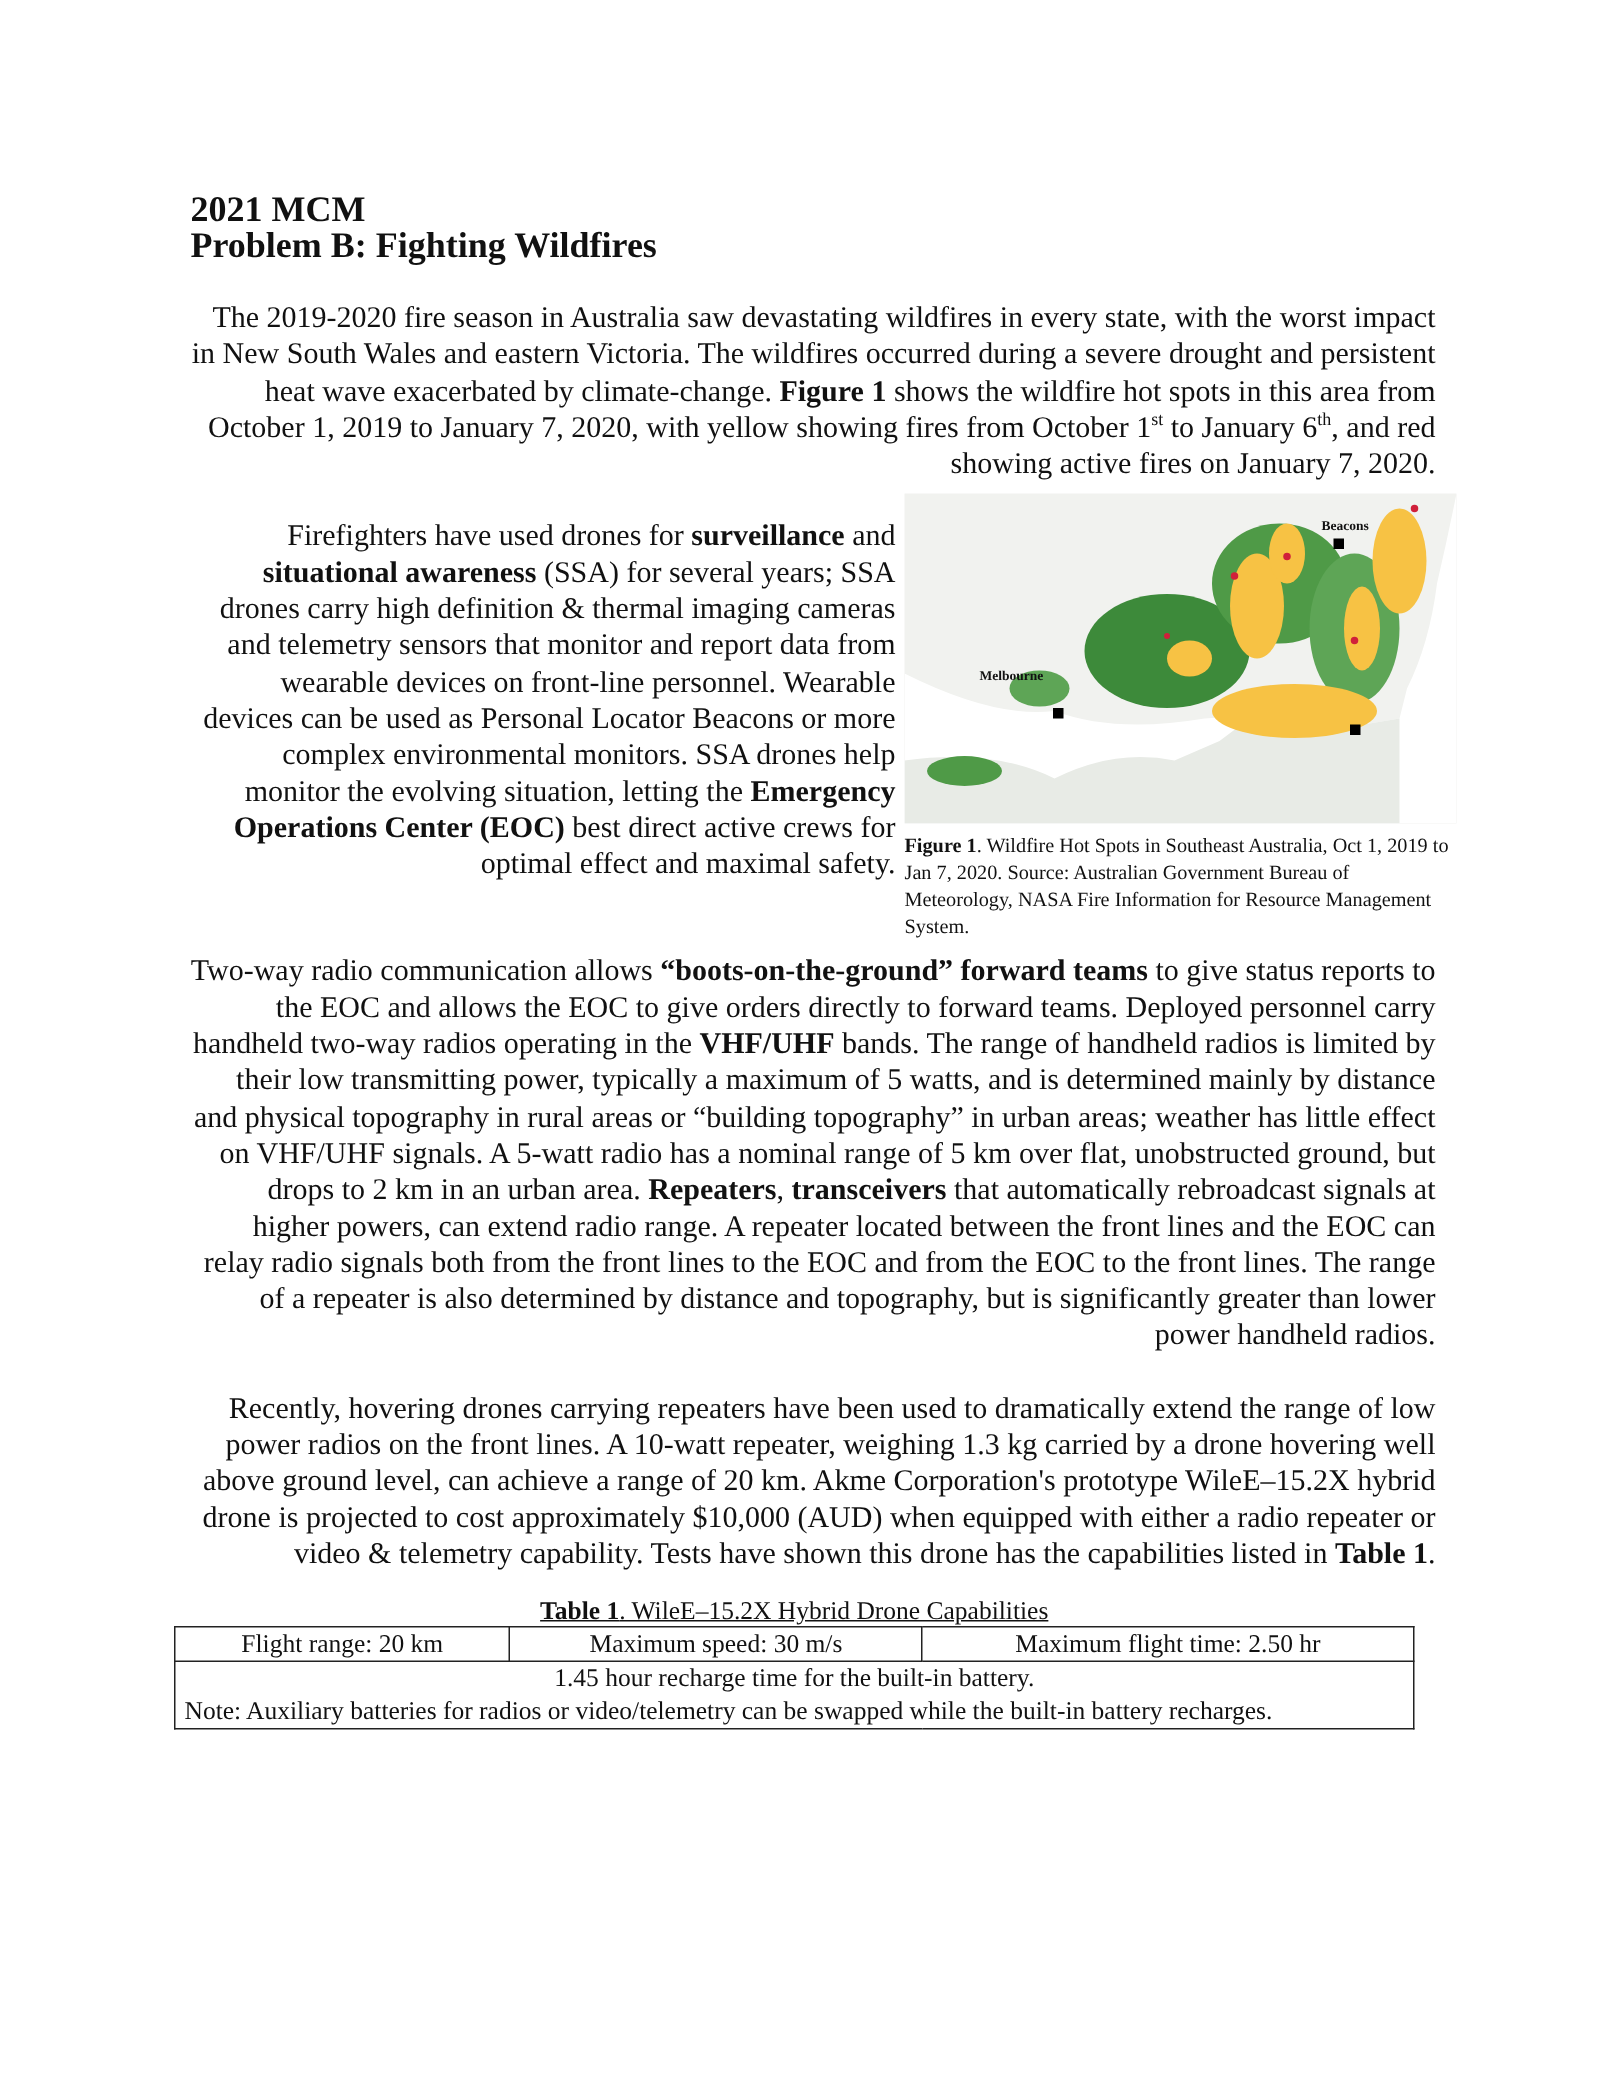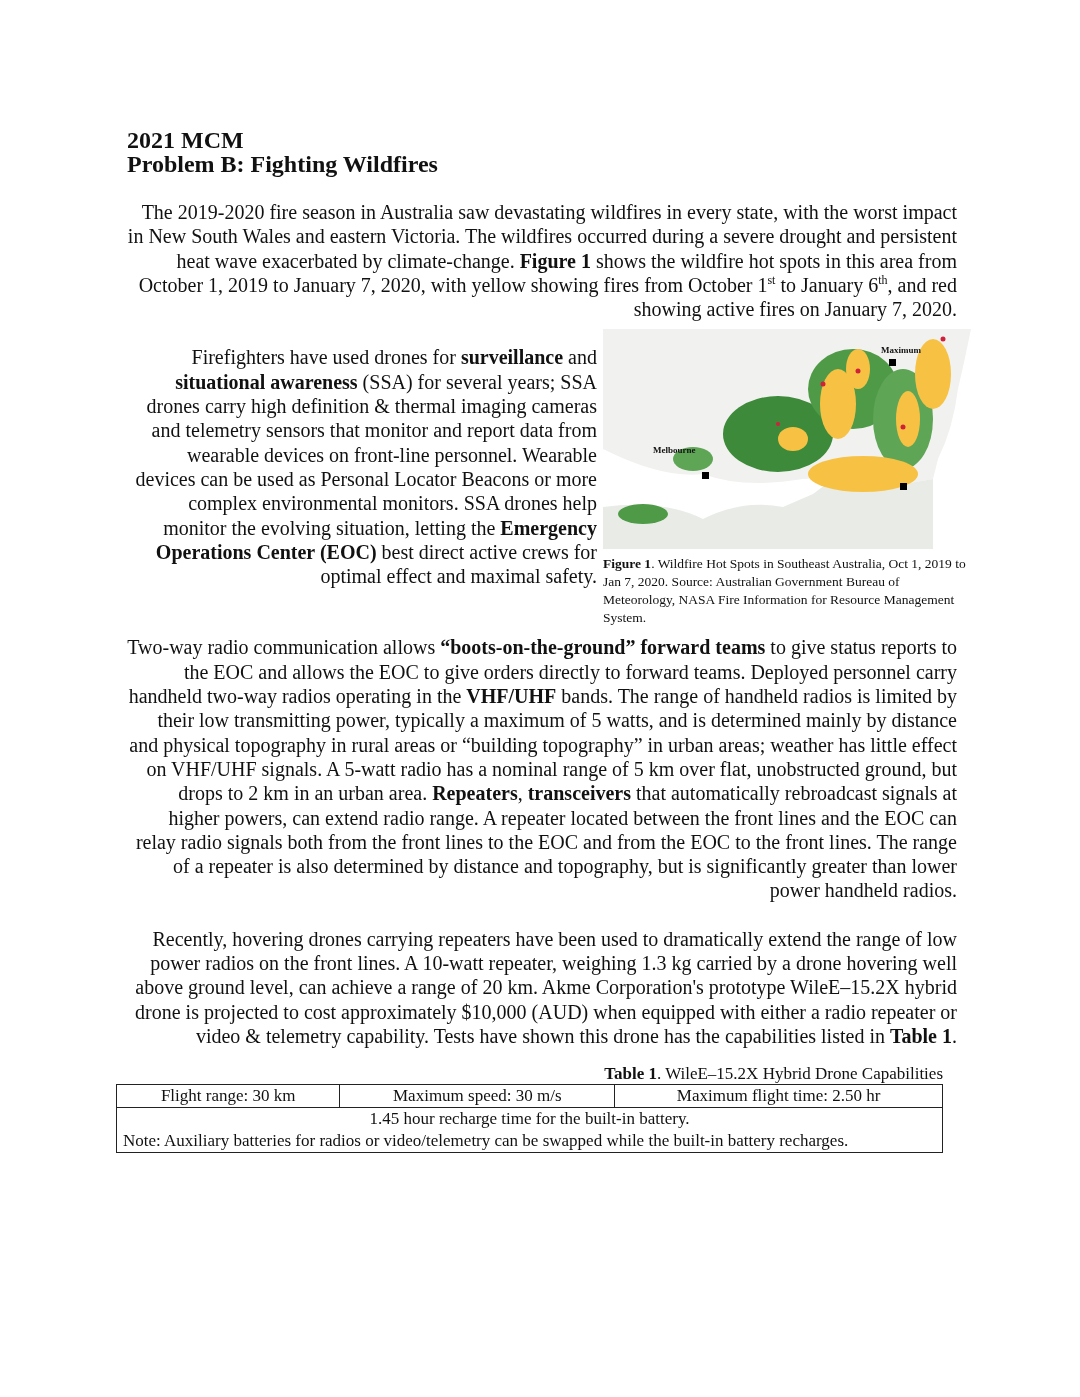--- a/index.html
+++ b/index.html
@@ -13,21 +13,21 @@
   .gap { height:24px; }
   sup { font-size:12px; line-height:0; vertical-align:super; }
   .fig-wrap { position:relative; height:290px; }
   .left-col { position:absolute; left:0; top:0; width:470px; }
   .figure { position:absolute; left:476px; top:-16px; width:368px; }
   .map { width:368px; height:220px; background:#f3f4f2; position:relative; overflow:hidden; }
   .caption { font-size:13.5px; line-height:18px; margin-top:6px; }
   table { border-collapse:collapse; width:827px; margin-left:-11px; font-size:17px; }
   td { border:1px solid #222; padding:0 6px; line-height:22px; }
   .center { text-align:center; }
-  .tcap { text-align:right; font-size:17px; line-height:20px; width:827px; margin-left:-11px; }
+  .tcap { text-align:center; font-size:17px; line-height:20px; width:827px; margin-left:-11px;text-decoration:underline; }
 </style>
 </head>
 <body>
 
 <div class="page">
   <p class="title">2021 MCM</p>
   <p class="title">Problem B: Fighting Wildfires</p>
   <div class="gap"></div>
   <p class="t">
     <span>The 2019-2020 fire season in Australia saw devastating wildfires in every state, with the worst impact in New South Wales and eastern Victoria. The wildfires occurred during a severe drought and persistent heat wave exacerbated by climate-change. </span><span class="b">Figure 1</span><span> shows the wildfire hot spots in this area from October 1, 2019 to January 7, 2020, with yellow showing fires from October 1</span><sup>st</sup><span> to January 6</span><sup>th</sup><span>, and red showing active fires on January 7, 2020.</span>
@@ -59,41 +59,41 @@
           <ellipse cx="255" cy="40" rx="12" ry="20" fill="#f7c244"></ellipse>
           <circle cx="220" cy="55" r="2.5" fill="#d0203a"></circle>
           <circle cx="340" cy="10" r="2.5" fill="#d0203a"></circle>
           <circle cx="300" cy="98" r="2.5" fill="#d0203a"></circle>
           <circle cx="255" cy="42" r="2.5" fill="#d0203a"></circle>
           <circle cx="175" cy="95" r="2" fill="#d0203a"></circle>
           <rect x="286" y="30" width="7" height="7" fill="#000"></rect>
           <rect x="99" y="143" width="7" height="7" fill="#000"></rect>
           <rect x="297" y="154" width="7" height="7" fill="#000"></rect>
         </svg>
-        <span style="position:absolute;left:278px;top:16px;font-size:9px;font-weight:bold;">Maximum</span>
+        <span style="position:absolute;left:278px;top:16px;font-size:9px;font-weight:bold;">Beacons</span>
         <span style="position:absolute;left:50px;top:116px;font-size:9px;font-weight:bold;">Melbourne</span>
       </div>
       <p class="caption"><span class="b">Figure 1</span><span>. Wildfire Hot Spots in Southeast Australia, Oct 1, 2019 to Jan 7, 2020. Source: Australian Government Bureau of Meteorology, NASA Fire Information for Resource Management System.</span></p>
     </div>
   </div>
 
   <p class="t">
     <span>Two-way radio communication allows </span><span class="b">“boots-on-the-ground” forward teams</span><span> to give status reports to the EOC and allows the EOC to give orders directly to forward teams. Deployed personnel carry handheld two-way radios operating in the </span><span class="b">VHF/UHF</span><span> bands. The range of handheld radios is limited by their low transmitting power, typically a maximum of 5 watts, and is determined mainly by distance and physical topography in rural areas or “building topography” in urban areas; weather has little effect on VHF/UHF signals. A 5-watt radio has a nominal range of 5 km over flat, unobstructed ground, but drops to 2 km in an urban area. </span><span class="b">Repeaters</span><span>, </span><span class="b">transceivers</span><span> that automatically rebroadcast signals at higher powers, can extend radio range. A repeater located between the front lines and the EOC can relay radio signals both from the front lines to the EOC and from the EOC to the front lines. The range of a repeater is also determined by distance and topography, but is significantly greater than lower power handheld radios.</span>
   </p>
   <div class="gap"></div>
   <p class="t">
     <span>Recently, hovering drones carrying repeaters have been used to dramatically extend the range of low power radios on the front lines. A 10-watt repeater, weighing 1.3 kg carried by a drone hovering well above ground level, can achieve a range of 20 km. Akme Corporation's prototype WileE–15.2X hybrid drone is projected to cost approximately $10,000 (AUD) when equipped with either a radio repeater or video &amp; telemetry capability. Tests have shown this drone has the capabilities listed in </span><span class="b">Table 1</span><span>.</span>
   </p>
   <div class="gap" style="height:16px"></div>
 
   <div class="tcap"><span class="b">Table 1</span><span>. WileE–15.2X Hybrid Drone Capabilities</span></div>
   <table>
     <tbody>
         <tr>
-      <td class="center">Flight range: 30 km</td>
+      <td class="center">Flight range: 20 km</td>
       <td class="center">Maximum speed: 30 m/s</td>
       <td class="center">Maximum flight time: 2.50 hr</td>
     </tr>
     <tr>
       <td colspan="3">
         <div class="center">1.45 hour recharge time for the built-in battery.</div>
         <div>Note: Auxiliary batteries for radios or video/telemetry can be swapped while the built-in battery recharges.</div>
       </td>
     </tr>
   </tbody>

